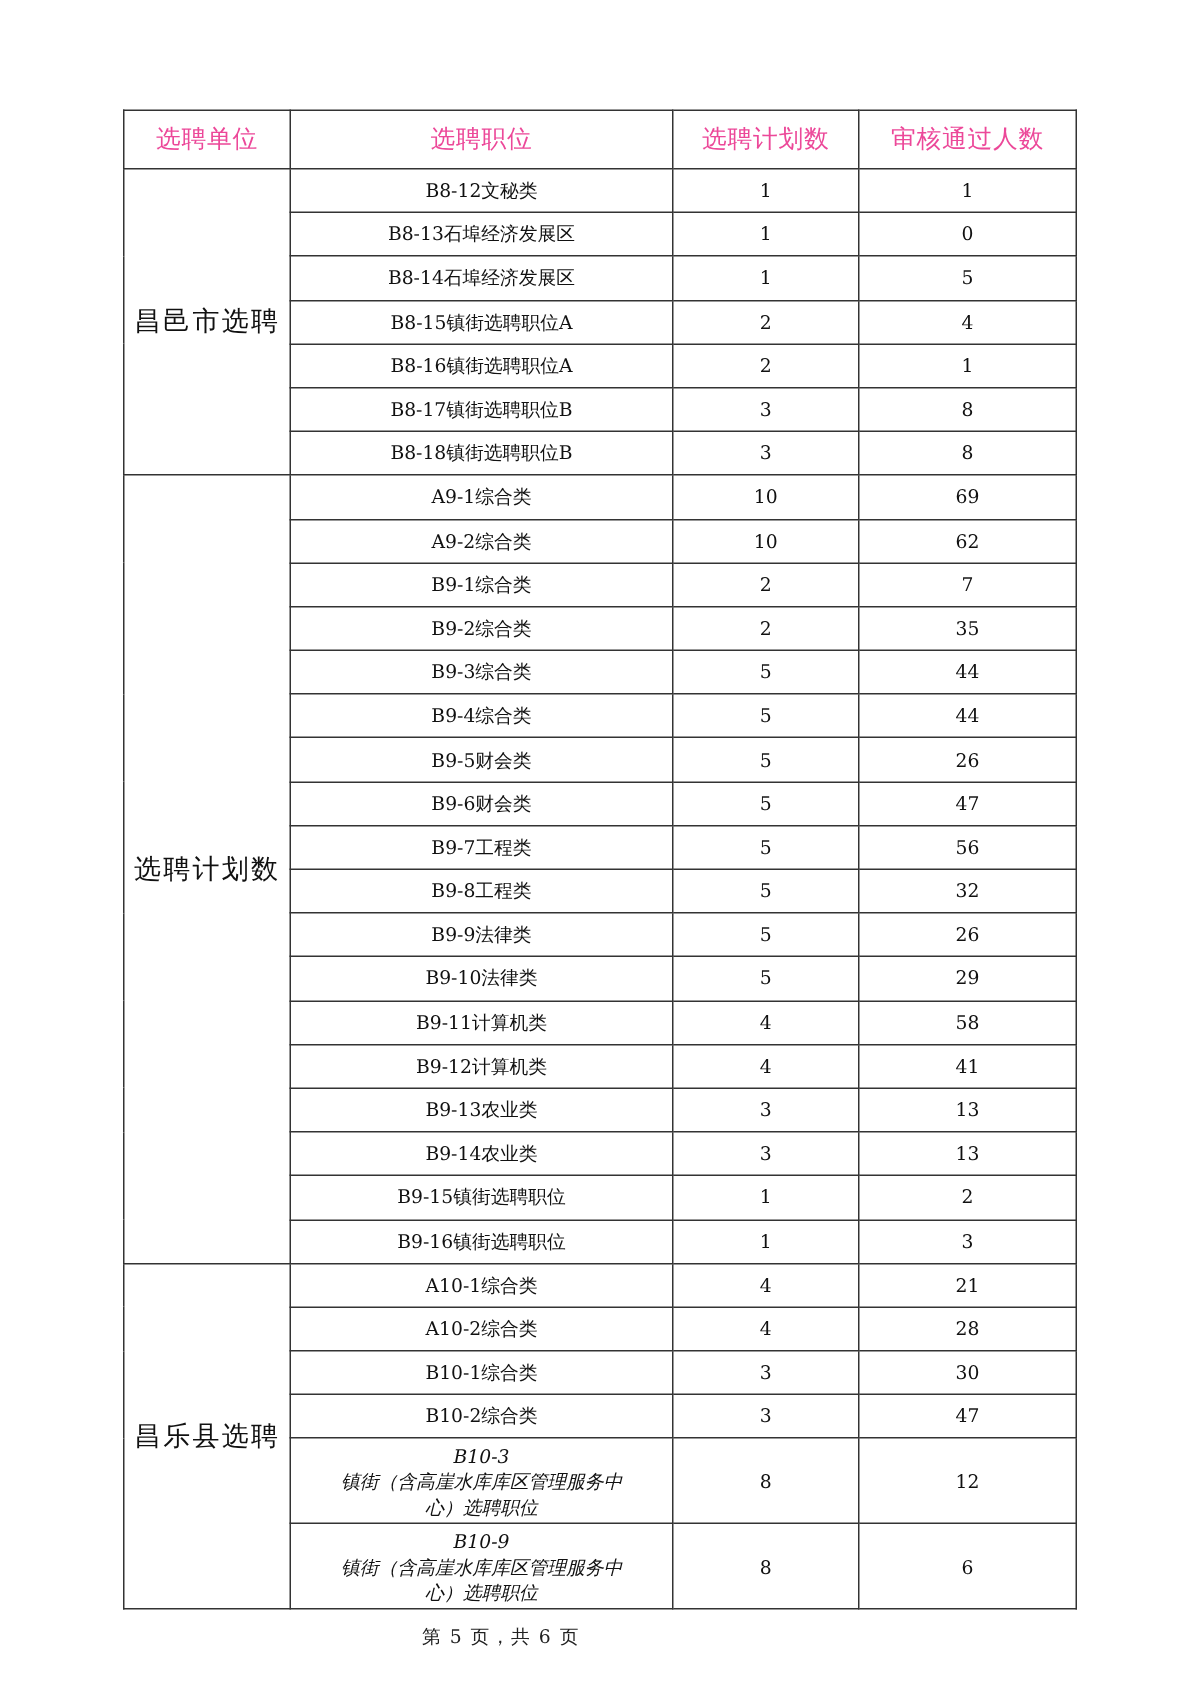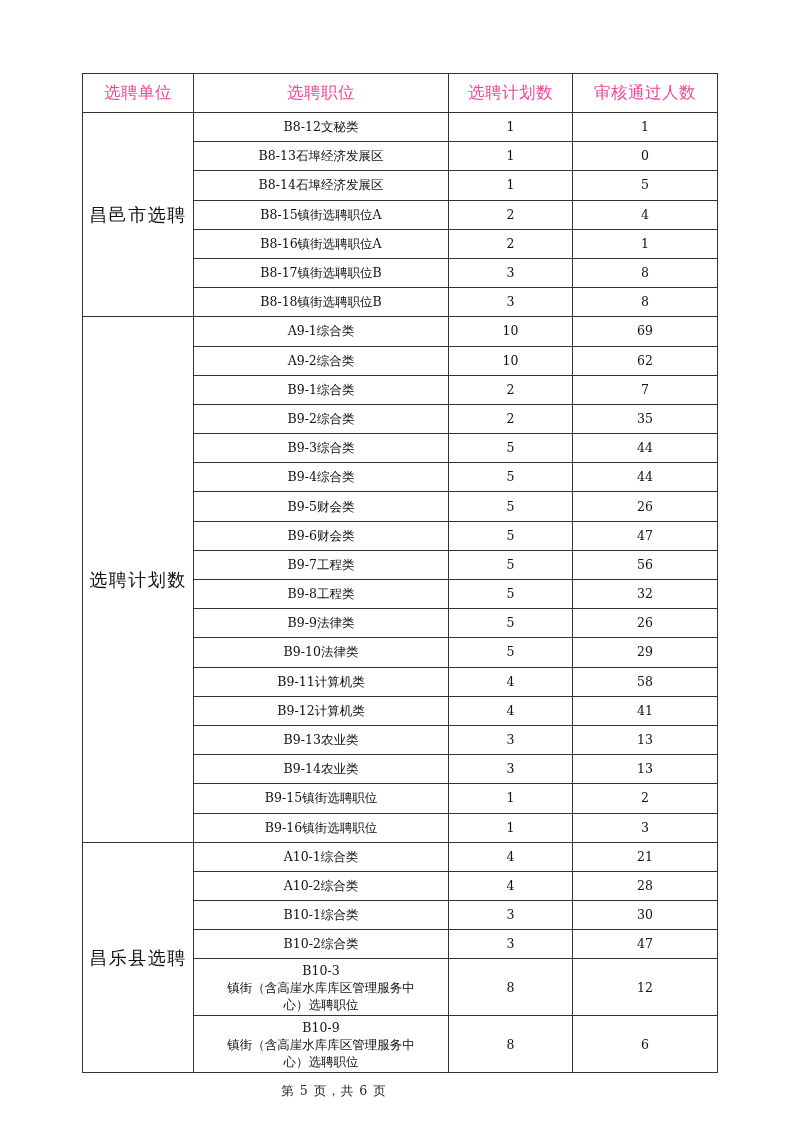--- a/index.html
+++ b/index.html
@@ -23,21 +23,21 @@
     table.recruit td.unit { font-size: 18px; letter-spacing: 1.5px; }
     table.recruit td.tall { height: 56px; line-height: 17px; font-size: 12.5px; }
     .col-unit { width: 111px; }
     .col-pos { width: 255px; }
     .col-plan { width: 124px; }
     .col-pass { width: 145px; }
     .footer {
       position: absolute; left: 0; width: 668px; top: 1083px; text-align: center;
       font-size: 12.5px; letter-spacing: 1px; color: #222;
     }
-    .pos-line { display: block; }
+    .pos-line { display: block; font-style: italic; }
   </style>
 </head>
 <body>
 
 <div class="page">
   <table class="recruit">
     <colgroup>
       <col class="col-unit">
         <col class="col-pos">
         <col class="col-plan">

